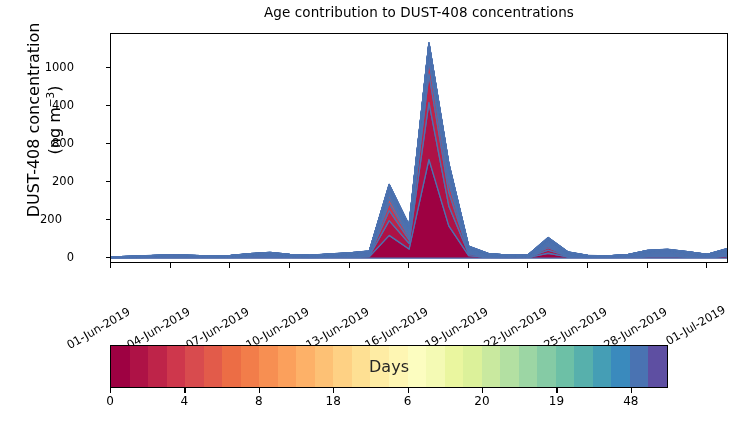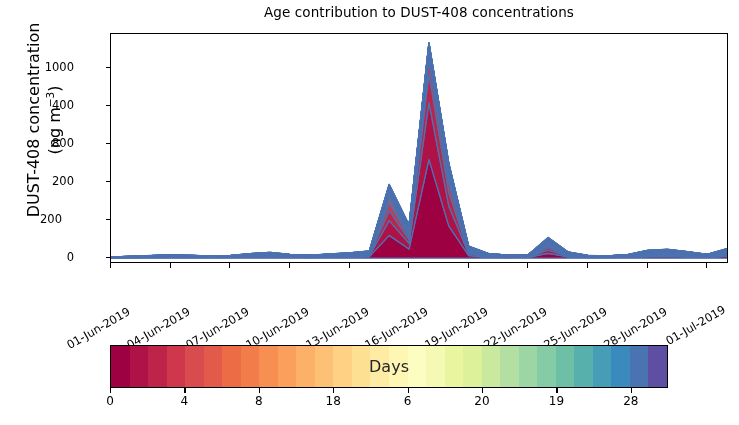--- a/index.html
+++ b/index.html
@@ -190,16 +190,16 @@
       <div class="cbtick-text" style="left: 258.8px;">8</div>
       <div class="cbtick-line" style="left: 333.2px;"></div>
       <div class="cbtick-text" style="left: 333.2px;">18</div>
       <div class="cbtick-line" style="left: 407.6px;"></div>
       <div class="cbtick-text" style="left: 407.6px;">6</div>
       <div class="cbtick-line" style="left: 482px;"></div>
       <div class="cbtick-text" style="left: 482px;">20</div>
       <div class="cbtick-line" style="left: 556.4px;"></div>
       <div class="cbtick-text" style="left: 556.4px;">19</div>
       <div class="cbtick-line" style="left: 630.8px;"></div>
-      <div class="cbtick-text" style="left: 630.8px;">28</div>
+      <div class="cbtick-text" style="left: 630.8px;">48</div>
     </div>
 
 </div>
 
 </body></html>

